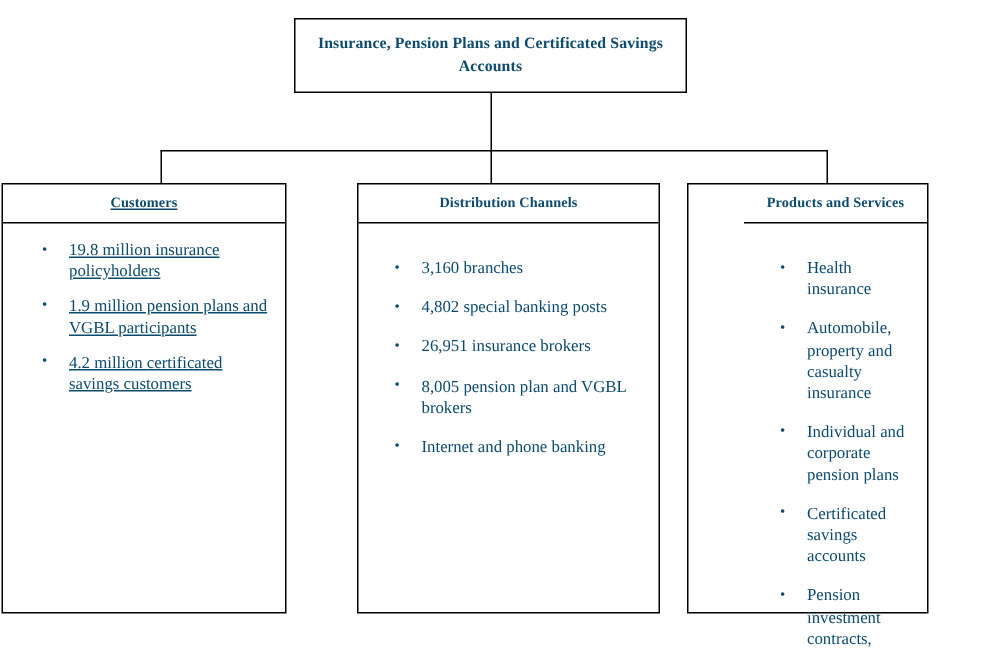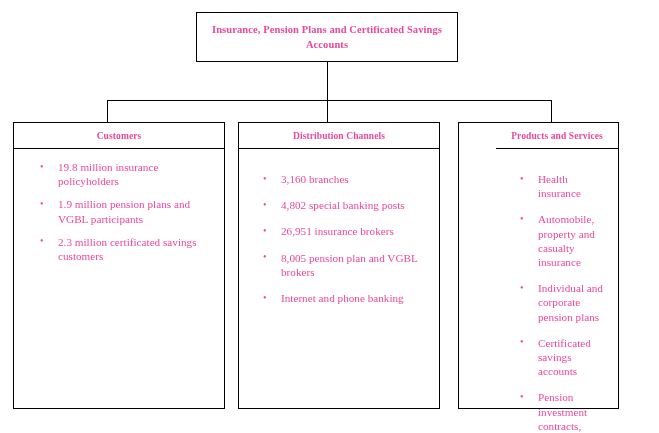--- a/index.html
+++ b/index.html
@@ -8,21 +8,21 @@
     padding: 0;
     background: #ffffff;
   }
   #page {
     position: relative;
     width: 659px;
     height: 433px;
     background: #ffffff;
     overflow: hidden;
     font-family: "Liberation Serif", "DejaVu Serif", serif;
-    color: #ec4899;
+    color: #0c4a6e;
   }
 
   
   .title-box {
     position: absolute;
     left: 196px;
     top: 12px;
     width: 262px;
     height: 50px;
     border: 1.4px solid #000000;
@@ -59,21 +59,21 @@
 
   
   .col-box {
     position: absolute;
     top: 122px;
     height: 287px;
     border: 1.4px solid #000000;
     box-sizing: border-box;
     background: #ffffff;
   }
-  #col-1 { left: 13px;  width: 212px; }
+  #col-1 { left: 1px;  width: 190px; text-decoration: underline; }
   #col-2 { left: 238px; width: 202px; }
   #col-3 { left: 458px; width: 161px; padding-left: 37px; }
 
   .col-header {
     height: 25px;
     border-bottom: 1.4px solid #000000;
     display: flex;
     align-items: center;
     justify-content: center;
     font-size: 9.5px;
@@ -122,21 +122,21 @@
   <div class="line-h" id="bus"></div>
   <div class="line-v" id="drop-col-1"></div>
   <div class="line-v" id="drop-col-2"></div>
   <div class="line-v" id="drop-col-3"></div>
 
   <div class="col-box" id="col-1">
     <div class="col-header">Customers</div>
     <ul class="col-list">
       <li>19.8 million insurance policyholders</li>
       <li>1.9 million pension plans and VGBL participants</li>
-      <li>2.3 million certificated savings customers</li>
+      <li>4.2 million certificated savings customers</li>
     </ul>
   </div>
 
   <div class="col-box" id="col-2">
     <div class="col-header">Distribution Channels</div>
     <ul class="col-list">
       <li>3,160 branches</li>
       <li>4,802 special banking posts</li>
       <li>26,951 insurance brokers</li>
       <li>8,005 pension plan and VGBL brokers</li>

